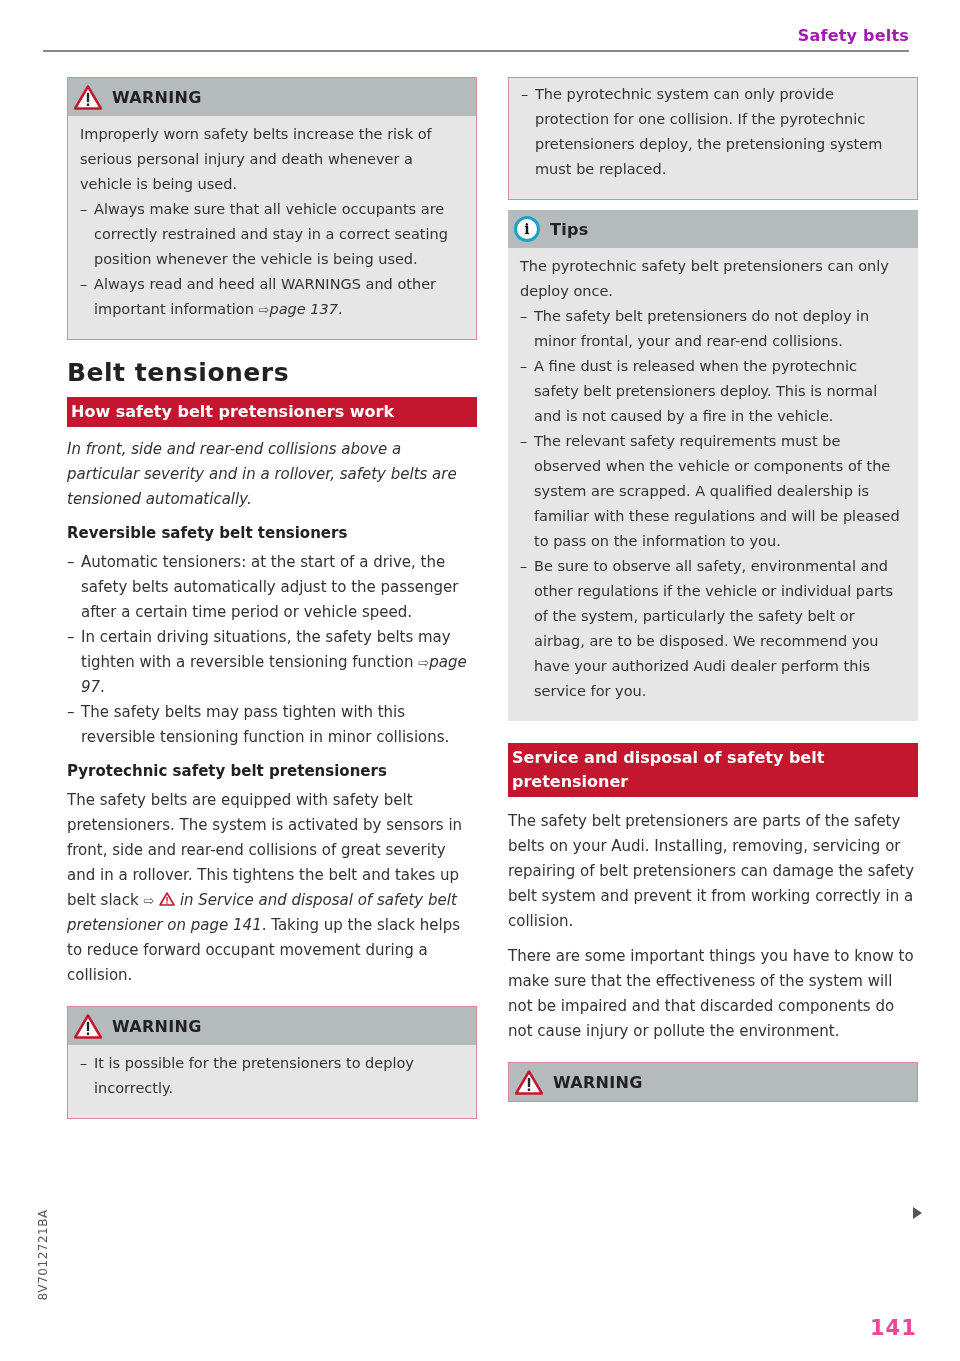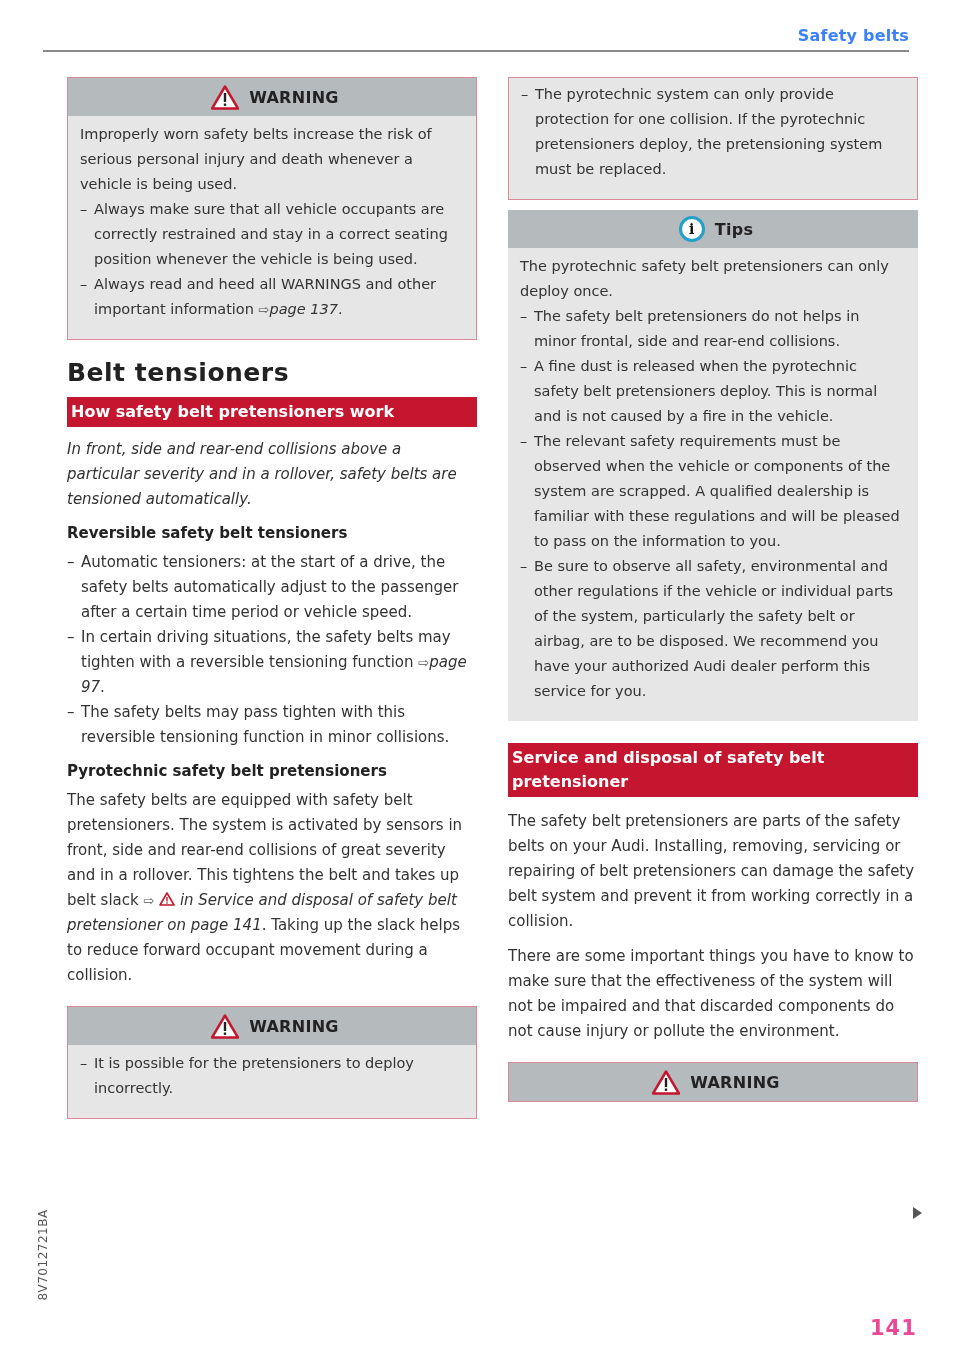--- a/index.html
+++ b/index.html
@@ -1,27 +1,27 @@
 <!DOCTYPE html>
 <html><head>
 <meta charset="utf-8">
 <style>
   * { box-sizing: border-box; margin: 0; padding: 0; }
   html, body { width: 960px; height: 1361px; background: #ffffff; overflow: hidden; }
   body { position: relative; font-family: "DejaVu Sans", "Liberation Sans", sans-serif; color: #333333; }
 
   .running-head { position: absolute; left: 43px; top: 24px; width: 866px; height: 28px; border-bottom: 2px solid #8a8a8a; }
-  .running-head .title { position: absolute; right: 0; top: 2px; font-size: 16px; font-weight: bold; color: #3b82f6; letter-spacing: 0.2px; }
+  .running-head .title { position: absolute; right: 0; top: 2px; font-size: 16px; font-weight: bold; color: #a21caf; letter-spacing: 0.2px; }
 
   .col { position: absolute; top: 77px; width: 410px; }
   .col-left { left: 67px; }
   .col-right { left: 508px; }
 
   .box { border: 1px solid #d98a96; background: #e6e6e6; margin-bottom: 18px; }
-  .box-head { background: #b5babd; height: 38px; display: flex; align-items: center; padding-left: 6px; justify-content: center; }
+  .box-head { background: #b5babd; height: 38px; display: flex; align-items: center; padding-left: 6px; }
   .box-head .label { font-size: 16px; font-weight: bold; color: #222; margin-left: 10px; letter-spacing: 0.3px; }
   .box-body { padding: 6px 12px 17px 12px; font-size: 14.5px; line-height: 25px; color: #333; }
   .tips-box { border: none; }
 
   .warn-icon { width: 28px; height: 25px; display: inline-block; }
   .info-icon { width: 26px; height: 26px; border-radius: 50%; border: 3px solid #22a0c8; background: #fff; display: inline-flex; align-items: center; justify-content: center; font-weight: bold; font-family: "DejaVu Serif", serif; font-size: 14px; color: #111; }
 
   .dash-list { list-style: none; }
   .dash-list li { position: relative; padding-left: 14px; }
   .dash-list li::before { content: "–"; position: absolute; left: 0; top: 0; }
@@ -114,21 +114,21 @@
   </div>
 
   <div class="box tips-box" style="margin-bottom:22px;">
     <div class="box-head">
       <span class="info-icon">i</span>
       <span class="label">Tips</span>
     </div>
     <div class="box-body">
       <p>The pyrotechnic safety belt pretensioners can only deploy once.</p>
       <ul class="dash-list">
-        <li>The safety belt pretensioners do not helps in minor frontal, side and rear-end collisions.</li>
+        <li>The safety belt pretensioners do not deploy in minor frontal, your and rear-end collisions.</li>
         <li>A fine dust is released when the pyrotechnic safety belt pretensioners deploy. This is normal and is not caused by a fire in the vehicle.</li>
         <li>The relevant safety requirements must be observed when the vehicle or components of the system are scrapped. A qualified dealership is familiar with these regulations and will be pleased to pass on the information to you.</li>
         <li>Be sure to observe all safety, environmental and other regulations if the vehicle or individual parts of the system, particularly the safety belt or airbag, are to be disposed. We recommend you have your authorized Audi dealer perform this service for you.</li>
       </ul>
     </div>
   </div>
 
   <div class="red-bar" style="margin-bottom:12px;">Service and disposal of safety belt pretensioner</div>
   <p class="para">The safety belt pretensioners are parts of the safety belts on your Audi. Installing, removing, servicing or repairing of belt pretensioners can damage the safety belt system and prevent it from working correctly in a collision.</p>
   <p class="para" style="margin-bottom:18px;">There are some important things you have to know to make sure that the effectiveness of the system will not be impaired and that discarded components do not cause injury or pollute the environment.</p>

